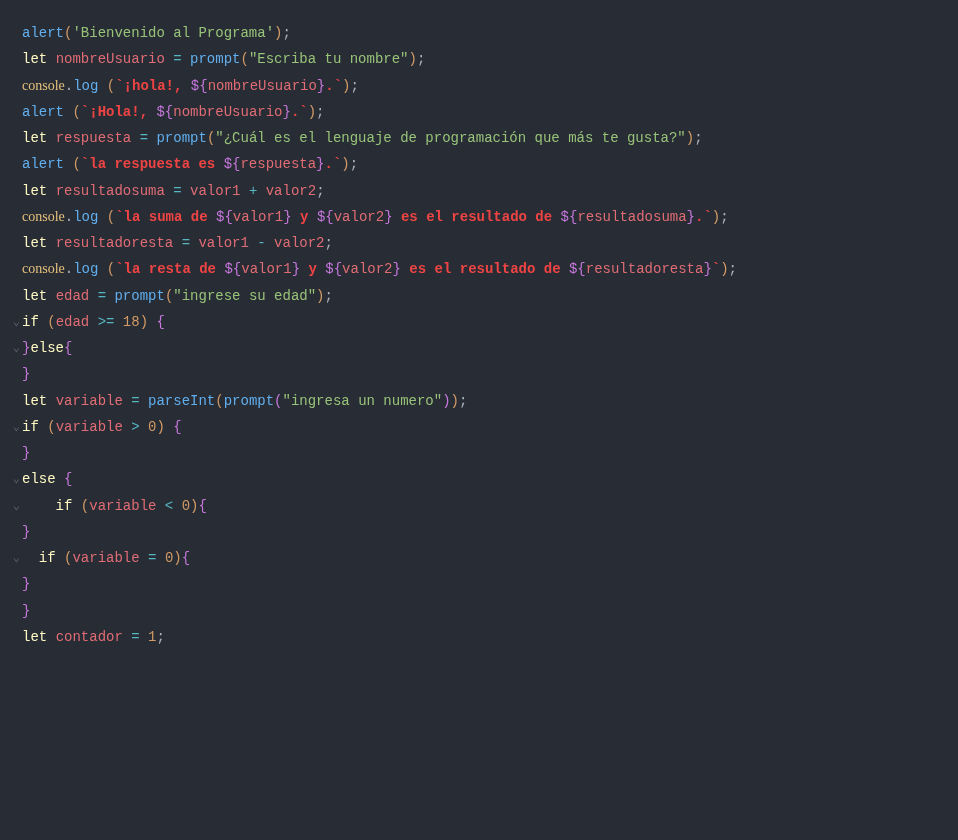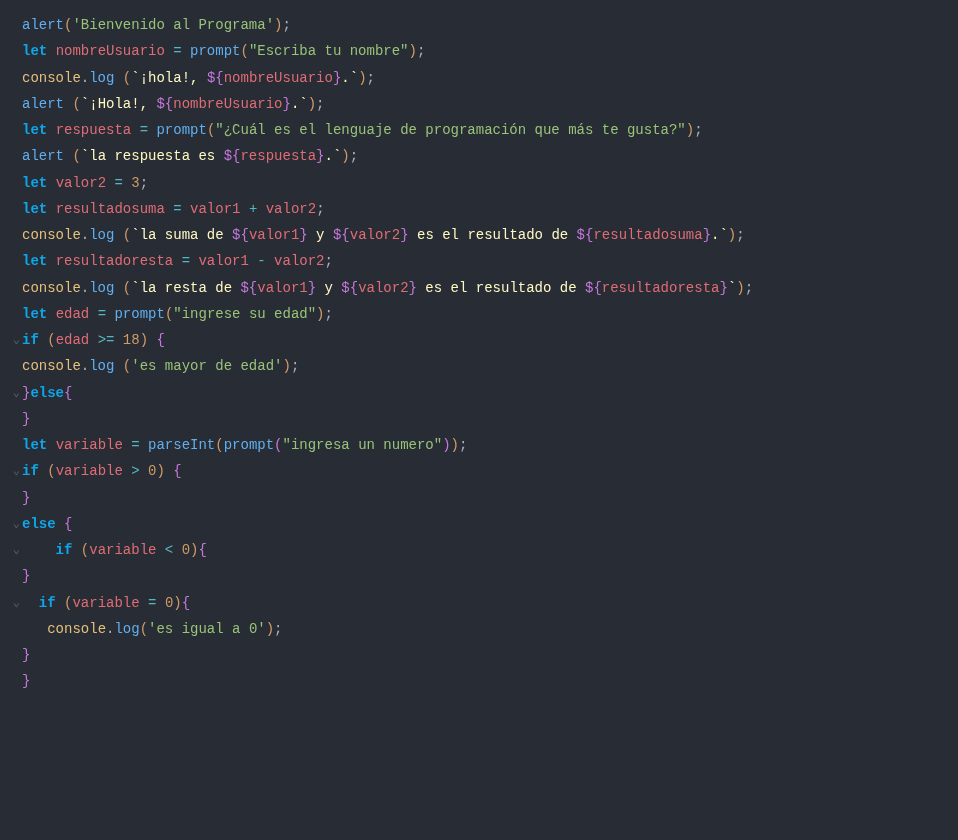--- a/index.html
+++ b/index.html
@@ -8,21 +8,21 @@
     background: #282c34;
     font-family: "Consolas", "Courier New", monospace;
     font-size: 14px;
     line-height: 26.25px;
     color: #abb2bf;
     width: 958px;
     height: 840px;
     overflow: hidden;
   }
   .editor {
-    padding-top: 12px;
+    padding-top: 20px;
   }
   .line {
     display: flex;
     align-items: flex-start;
     white-space: pre;
     height: 26.25px;
   }
   .gutter {
     width: 20px;
     min-width: 20px;
@@ -31,57 +31,55 @@
     font-size: 12px;
     padding-right: 2px;
     line-height: 26.25px;
     user-select: none;
   }
   .code {
     padding-left: 0;
   }
   .tok-fn { color: #61afef; }
   .tok-str { color: #98c379; }
-  .tok-kw { color: #0ea5e9; font-weight: bold; }
+  .tok-kw { color: #fef9c3; }
   .tok-var { color: #e06c75; }
   .tok-op { color: #56b6c2; }
-  .tok-obj { color: #e5c07b; }
+  .tok-obj { color: #e5c07b; font-family: Liberation Serif, serif; }
   .tok-num { color: #d19a66; }
-  .tok-tpl { color: #fef9c3; }
+  .tok-tpl { color: #ef4444; font-weight: bold; }
   .tok-int { color: #e06c75; }
   .tok-punc { color: #abb2bf; }
   .tok-brace { color: #c678dd; }
   .tok-paren1 { color: #d19a66; }
   .tok-paren2 { color: #c678dd; }
   .tok-default { color: #abb2bf; }
   .chev { cursor: pointer; }
 </style>
 </head>
 <body>
 
 <div class="editor">
     <div class="line"><div class="gutter"></div><div class="code"><span class="tok-fn">alert</span><span class="tok-paren1">(</span><span class="tok-str">'Bienvenido al Programa'</span><span class="tok-paren1">)</span><span class="tok-punc">;</span></div></div>
     <div class="line"><div class="gutter"></div><div class="code"><span class="tok-kw">let</span><span class="tok-default"> </span><span class="tok-var">nombreUsuario</span><span class="tok-default"> </span><span class="tok-op">=</span><span class="tok-default"> </span><span class="tok-fn">prompt</span><span class="tok-paren1">(</span><span class="tok-str">"Escriba tu nombre"</span><span class="tok-paren1">)</span><span class="tok-punc">;</span></div></div>
     <div class="line"><div class="gutter"></div><div class="code"><span class="tok-obj">console</span><span class="tok-punc">.</span><span class="tok-fn">log</span><span class="tok-default"> </span><span class="tok-paren1">(</span><span class="tok-tpl">`¡hola!, </span><span class="tok-brace">${</span><span class="tok-int">nombreUsuario</span><span class="tok-brace">}</span><span class="tok-tpl">.`</span><span class="tok-paren1">)</span><span class="tok-punc">;</span></div></div>
     <div class="line"><div class="gutter"></div><div class="code"><span class="tok-fn">alert</span><span class="tok-default"> </span><span class="tok-paren1">(</span><span class="tok-tpl">`¡Hola!, </span><span class="tok-brace">${</span><span class="tok-int">nombreUsuario</span><span class="tok-brace">}</span><span class="tok-tpl">.`</span><span class="tok-paren1">)</span><span class="tok-punc">;</span></div></div>
     <div class="line"><div class="gutter"></div><div class="code"><span class="tok-kw">let</span><span class="tok-default"> </span><span class="tok-var">respuesta</span><span class="tok-default"> </span><span class="tok-op">=</span><span class="tok-default"> </span><span class="tok-fn">prompt</span><span class="tok-paren1">(</span><span class="tok-str">"¿Cuál es el lenguaje de programación que más te gusta?"</span><span class="tok-paren1">)</span><span class="tok-punc">;</span></div></div>
     <div class="line"><div class="gutter"></div><div class="code"><span class="tok-fn">alert</span><span class="tok-default"> </span><span class="tok-paren1">(</span><span class="tok-tpl">`la respuesta es </span><span class="tok-brace">${</span><span class="tok-int">respuesta</span><span class="tok-brace">}</span><span class="tok-tpl">.`</span><span class="tok-paren1">)</span><span class="tok-punc">;</span></div></div>
-    <div class="line"><div class="gutter"></div><div class="code"><span class="tok-kw">let</span><span class="tok-default"> </span><span class="tok-var">valor2</span><span class="tok-default"> </span><span class="tok-op">=</span><span class="tok-default"> </span><span class="tok-num">3</span><span class="tok-punc">;</span></div></div>
     <div class="line"><div class="gutter"></div><div class="code"><span class="tok-kw">let</span><span class="tok-default"> </span><span class="tok-var">resultadosuma</span><span class="tok-default"> </span><span class="tok-op">=</span><span class="tok-default"> </span><span class="tok-var">valor1</span><span class="tok-default"> </span><span class="tok-op">+</span><span class="tok-default"> </span><span class="tok-var">valor2</span><span class="tok-punc">;</span></div></div>
     <div class="line"><div class="gutter"></div><div class="code"><span class="tok-obj">console</span><span class="tok-punc">.</span><span class="tok-fn">log</span><span class="tok-default"> </span><span class="tok-paren1">(</span><span class="tok-tpl">`la suma de </span><span class="tok-brace">${</span><span class="tok-int">valor1</span><span class="tok-brace">}</span><span class="tok-tpl"> y </span><span class="tok-brace">${</span><span class="tok-int">valor2</span><span class="tok-brace">}</span><span class="tok-tpl"> es el resultado de </span><span class="tok-brace">${</span><span class="tok-int">resultadosuma</span><span class="tok-brace">}</span><span class="tok-tpl">.`</span><span class="tok-paren1">)</span><span class="tok-punc">;</span></div></div>
     <div class="line"><div class="gutter"></div><div class="code"><span class="tok-kw">let</span><span class="tok-default"> </span><span class="tok-var">resultadoresta</span><span class="tok-default"> </span><span class="tok-op">=</span><span class="tok-default"> </span><span class="tok-var">valor1</span><span class="tok-default"> </span><span class="tok-op">-</span><span class="tok-default"> </span><span class="tok-var">valor2</span><span class="tok-punc">;</span></div></div>
     <div class="line"><div class="gutter"></div><div class="code"><span class="tok-obj">console</span><span class="tok-punc">.</span><span class="tok-fn">log</span><span class="tok-default"> </span><span class="tok-paren1">(</span><span class="tok-tpl">`la resta de </span><span class="tok-brace">${</span><span class="tok-int">valor1</span><span class="tok-brace">}</span><span class="tok-tpl"> y </span><span class="tok-brace">${</span><span class="tok-int">valor2</span><span class="tok-brace">}</span><span class="tok-tpl"> es el resultado de </span><span class="tok-brace">${</span><span class="tok-int">resultadoresta</span><span class="tok-brace">}</span><span class="tok-tpl">`</span><span class="tok-paren1">)</span><span class="tok-punc">;</span></div></div>
     <div class="line"><div class="gutter"></div><div class="code"><span class="tok-kw">let</span><span class="tok-default"> </span><span class="tok-var">edad</span><span class="tok-default"> </span><span class="tok-op">=</span><span class="tok-default"> </span><span class="tok-fn">prompt</span><span class="tok-paren1">(</span><span class="tok-str">"ingrese su edad"</span><span class="tok-paren1">)</span><span class="tok-punc">;</span></div></div>
     <div class="line"><div class="gutter"><span class="chev">⌄</span></div><div class="code"><span class="tok-kw">if</span><span class="tok-default"> </span><span class="tok-paren1">(</span><span class="tok-var">edad</span><span class="tok-default"> </span><span class="tok-op">&gt;=</span><span class="tok-default"> </span><span class="tok-num">18</span><span class="tok-paren1">)</span><span class="tok-default"> </span><span class="tok-brace">{</span></div></div>
-    <div class="line"><div class="gutter"></div><div class="code"><span class="tok-obj">console</span><span class="tok-punc">.</span><span class="tok-fn">log</span><span class="tok-default"> </span><span class="tok-paren1">(</span><span class="tok-str">'es mayor de edad'</span><span class="tok-paren1">)</span><span class="tok-punc">;</span></div></div>
     <div class="line"><div class="gutter"><span class="chev">⌄</span></div><div class="code"><span class="tok-brace">}</span><span class="tok-kw">else</span><span class="tok-brace">{</span></div></div>
     <div class="line"><div class="gutter"></div><div class="code"><span class="tok-brace">}</span></div></div>
     <div class="line"><div class="gutter"></div><div class="code"><span class="tok-kw">let</span><span class="tok-default"> </span><span class="tok-var">variable</span><span class="tok-default"> </span><span class="tok-op">=</span><span class="tok-default"> </span><span class="tok-fn">parseInt</span><span class="tok-paren1">(</span><span class="tok-fn">prompt</span><span class="tok-paren2">(</span><span class="tok-str">"ingresa un numero"</span><span class="tok-paren2">)</span><span class="tok-paren1">)</span><span class="tok-punc">;</span></div></div>
     <div class="line"><div class="gutter"><span class="chev">⌄</span></div><div class="code"><span class="tok-kw">if</span><span class="tok-default"> </span><span class="tok-paren1">(</span><span class="tok-var">variable</span><span class="tok-default"> </span><span class="tok-op">&gt;</span><span class="tok-default"> </span><span class="tok-num">0</span><span class="tok-paren1">)</span><span class="tok-default"> </span><span class="tok-brace">{</span></div></div>
     <div class="line"><div class="gutter"></div><div class="code"><span class="tok-brace">}</span></div></div>
     <div class="line"><div class="gutter"><span class="chev">⌄</span></div><div class="code"><span class="tok-kw">else</span><span class="tok-default"> </span><span class="tok-brace">{</span></div></div>
     <div class="line"><div class="gutter"><span class="chev">⌄</span></div><div class="code"><span class="tok-default">    </span><span class="tok-kw">if</span><span class="tok-default"> </span><span class="tok-paren1">(</span><span class="tok-var">variable</span><span class="tok-default"> </span><span class="tok-op">&lt;</span><span class="tok-default"> </span><span class="tok-num">0</span><span class="tok-paren1">)</span><span class="tok-paren2">{</span></div></div>
     <div class="line"><div class="gutter"></div><div class="code"><span class="tok-brace">}</span></div></div>
     <div class="line"><div class="gutter"><span class="chev">⌄</span></div><div class="code"><span class="tok-default">  </span><span class="tok-kw">if</span><span class="tok-default"> </span><span class="tok-paren1">(</span><span class="tok-var">variable</span><span class="tok-default"> </span><span class="tok-op">=</span><span class="tok-default"> </span><span class="tok-num">0</span><span class="tok-paren1">)</span><span class="tok-paren2">{</span></div></div>
-    <div class="line"><div class="gutter"></div><div class="code"><span class="tok-default">   </span><span class="tok-obj">console</span><span class="tok-punc">.</span><span class="tok-fn">log</span><span class="tok-paren1">(</span><span class="tok-str">'es igual a 0'</span><span class="tok-paren1">)</span><span class="tok-punc">;</span></div></div>
     <div class="line"><div class="gutter"></div><div class="code"><span class="tok-brace">}</span></div></div>
     <div class="line"><div class="gutter"></div><div class="code"><span class="tok-brace">}</span></div></div>
+    <div class="line"><div class="gutter"></div><div class="code"><span class="tok-kw">let</span><span class="tok-default"> </span><span class="tok-var">contador</span><span class="tok-default"> </span><span class="tok-op">=</span><span class="tok-default"> </span><span class="tok-num">1</span><span class="tok-punc">;</span></div></div>
   </div>
 
 </body></html>

